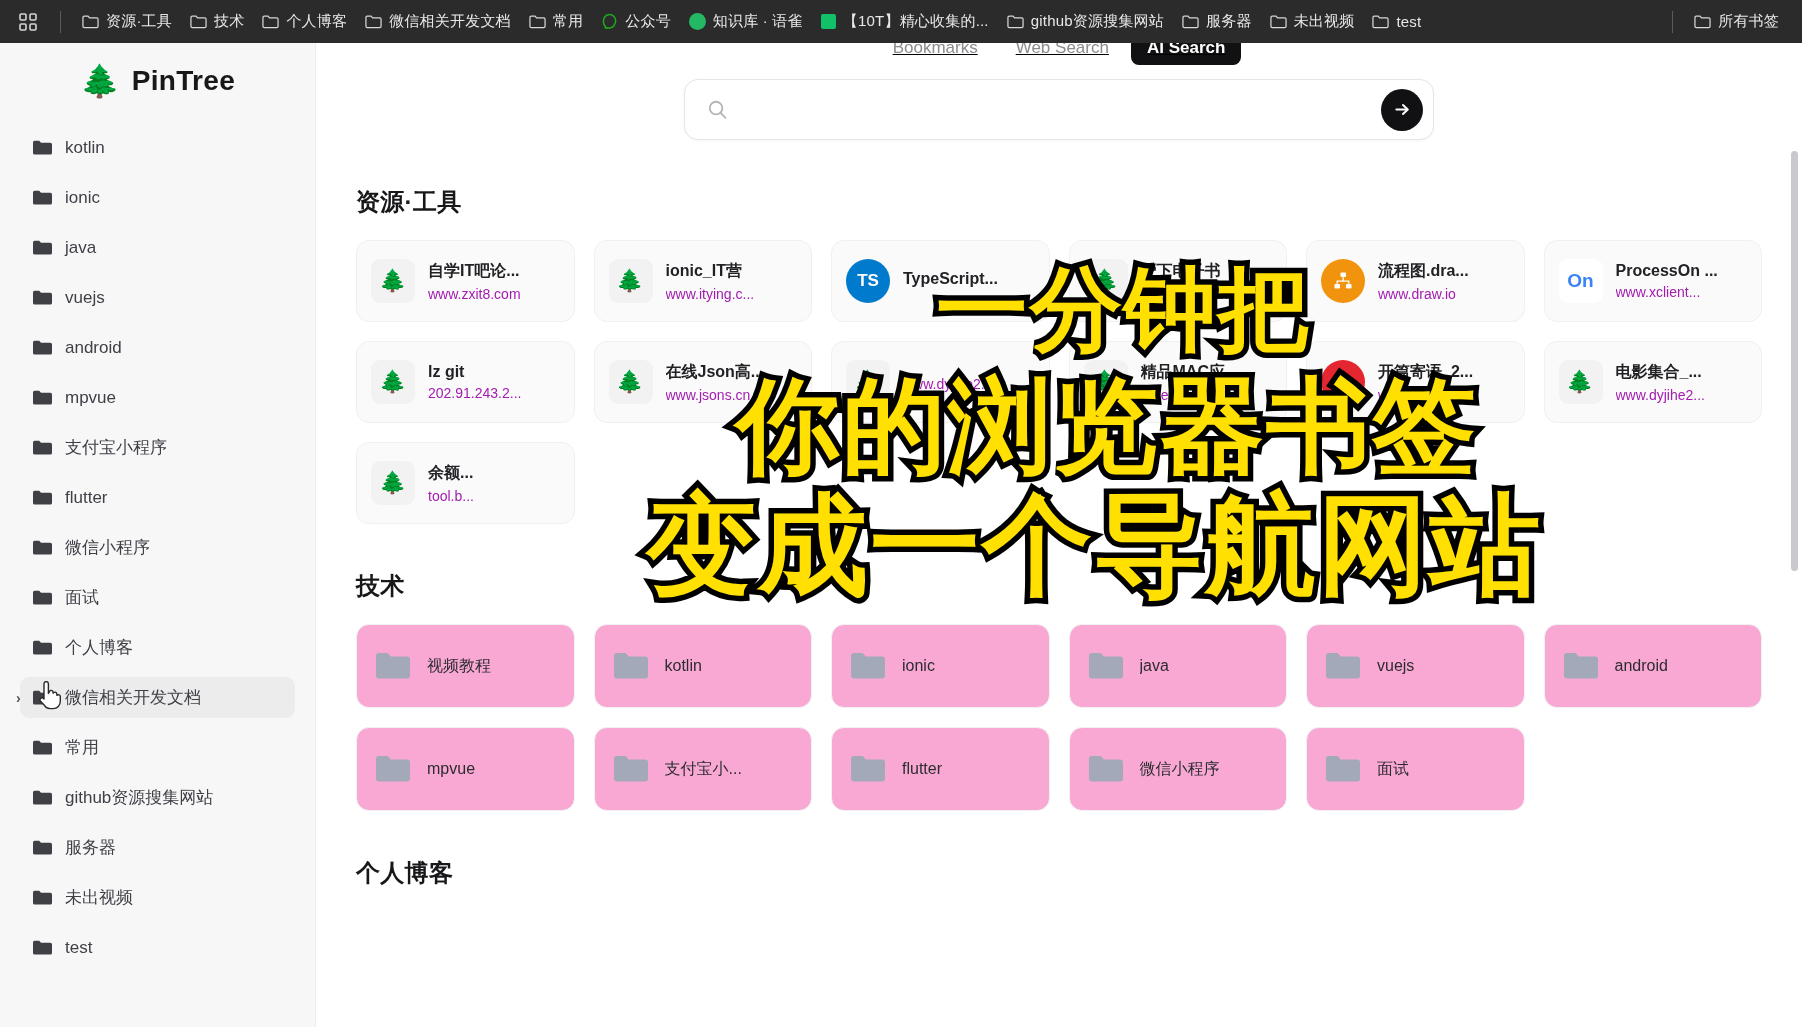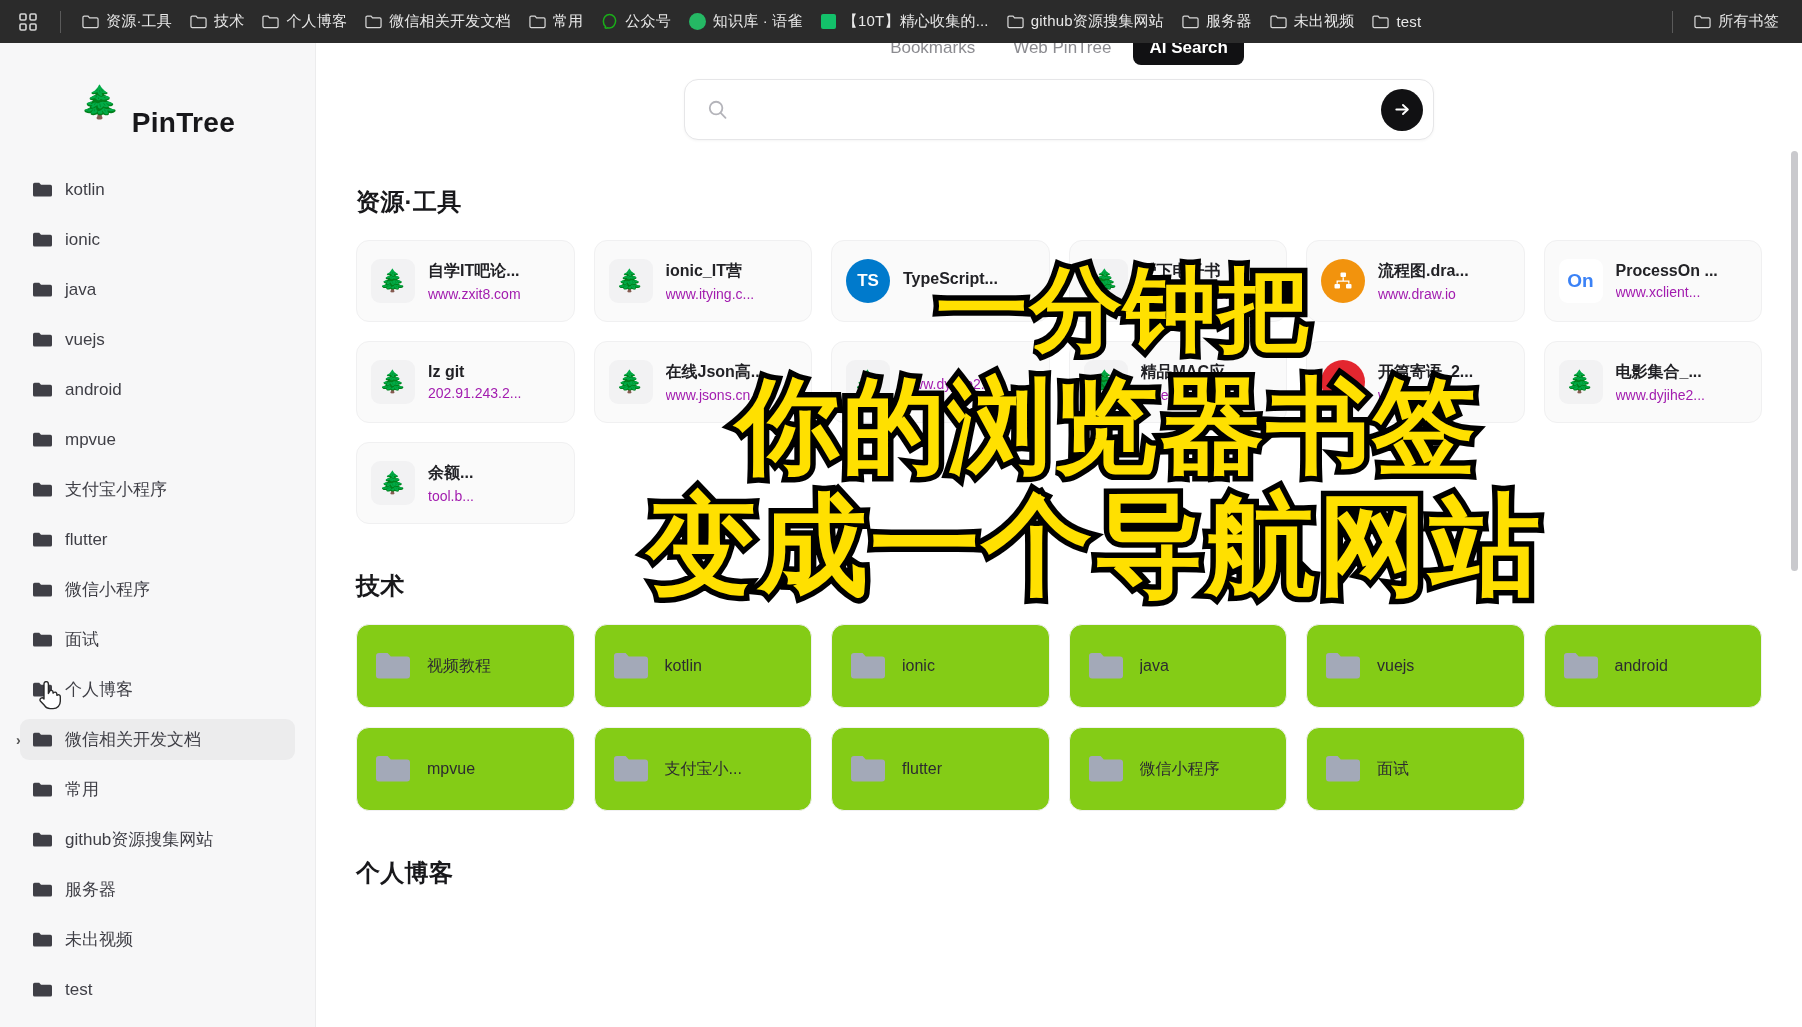--- a/index.html
+++ b/index.html
@@ -59,21 +59,21 @@
     padding-top: 22px;
     overflow: hidden;
     position: relative;
   }
   .brand {
     display: flex; align-items: center; justify-content: center;
     gap: 12px; margin-bottom: 30px; padding: 0 20px;
   }
   .brand-logo { font-size: 32px; line-height: 1; }
   .brand-name {
-    font-size: 28px; font-weight: 700; color: #18181b; letter-spacing: .3px; margin-top: 42px;
+    font-size: 28px; font-weight: 700; color: #18181b; letter-spacing: .3px;
   }
   .nav { padding: 0 20px; }
   .nav-item {
     display: flex; align-items: center; gap: 13px;
     height: 41px; padding: 0 12px;
     border-radius: 9px;
     color: #3f3f46;
     font-size: 17px;
     position: relative;
     cursor: pointer;
@@ -95,20 +95,21 @@
     flex: 1 1 auto; height: 984px;
     position: relative; overflow: hidden;
     background: #ffffff;
   }
   .main-inner { padding: 0 0 0 0; }
 
   
   .search-tabs {
     display: flex; justify-content: center; gap: 6px;
     margin-top: -12px;
+    text-decoration: underline;
   }
   .stab {
     font-size: 17px; color: #8b8b90;
     padding: 7px 16px; border-radius: 8px;
     cursor: pointer;
   }
   .stab.active { background: #111113; color: #ffffff; font-weight: 600; }
   .search-wrap {
     display: flex; justify-content: center; margin-top: 14px;
   }
@@ -172,21 +173,21 @@
     font-size: 14px; color: #a21caf;
     white-space: nowrap; overflow: hidden; text-overflow: ellipsis;
   }
 
   
   .fgrid {
     display: grid; grid-template-columns: repeat(6, 1fr); gap: 19px;
   }
   .fcard {
     height: 84px;
-    background: #84cc16;
+    background: #f9a8d4;
     border: 1px solid #f1f1f2;
     border-radius: 13px;
     display: flex; align-items: center;
     padding: 0 18px; gap: 16px;
     cursor: pointer; overflow: hidden;
   }
   .fcard-ico { width: 36px; height: 30px; flex: 0 0 auto; display:block; }
   .fcard-label {
     font-size: 16px; color: #2c2c30;
     white-space: nowrap; overflow: hidden; text-overflow: ellipsis;
@@ -436,21 +437,21 @@
     <svg class="cursor-hand" viewBox="0 0 26 30">
       <path d="M8 3c0-1.4 1-2.4 2.2-2.4S12.4 1.6 12.4 3v9.5l1.2-2.2c.5-.9 1.6-1.2 2.5-.7.6.3.9.9.9 1.5l.1 1 .8-.6c.8-.6 1.9-.4 2.5.4.3.4.4.8.4 1.2l.2 1.2.8-.4c.9-.4 1.9 0 2.3.9.1.3.2.6.2.9v4.6c0 4.2-3 7.3-7.2 7.3h-3c-2.3 0-4.3-1.1-5.5-3L4.3 20c-.6-1-.3-2.3.8-2.9.9-.5 2-.3 2.6.5l.3.4z" fill="#ffffff" stroke="#2a2a2a" stroke-width="1.4" stroke-linejoin="round"></path>
     </svg>
   </aside>
 
   <main class="main">
     <div class="main-inner">
 
       <div class="search-tabs" id="search-tabs">
           <div class="stab">Bookmarks</div>
-          <div class="stab">Web PinTree</div>
+          <div class="stab">Web Search</div>
           <div class="stab active">AI Search</div>
         </div>
       <div class="search-wrap">
         <div class="search-box">
           <svg class="search-ico" viewBox="0 0 22 22">
             <circle cx="9.5" cy="9.5" r="6.6" fill="none" stroke="#b4b4ba" stroke-width="1.9"></circle>
             <line x1="14.3" y1="14.5" x2="19.4" y2="19.8" stroke="#b4b4ba" stroke-width="1.9" stroke-linecap="round"></line>
           </svg>
           <input class="search-input" type="text" value="" placeholder="" style="">
           <button class="search-go">

